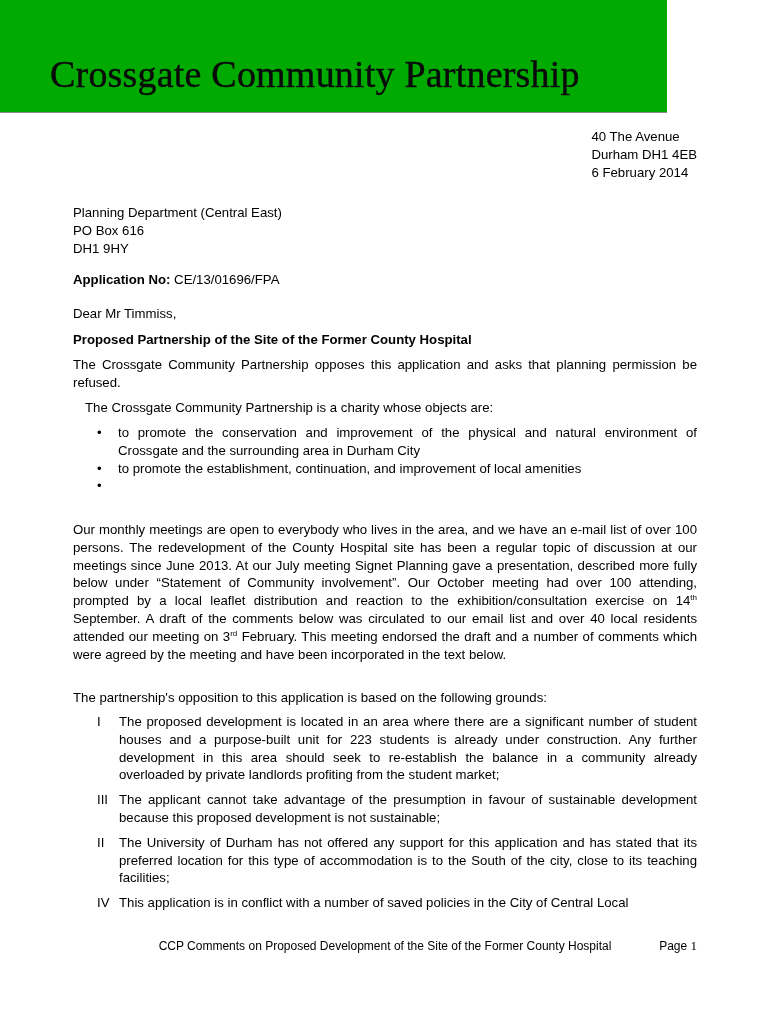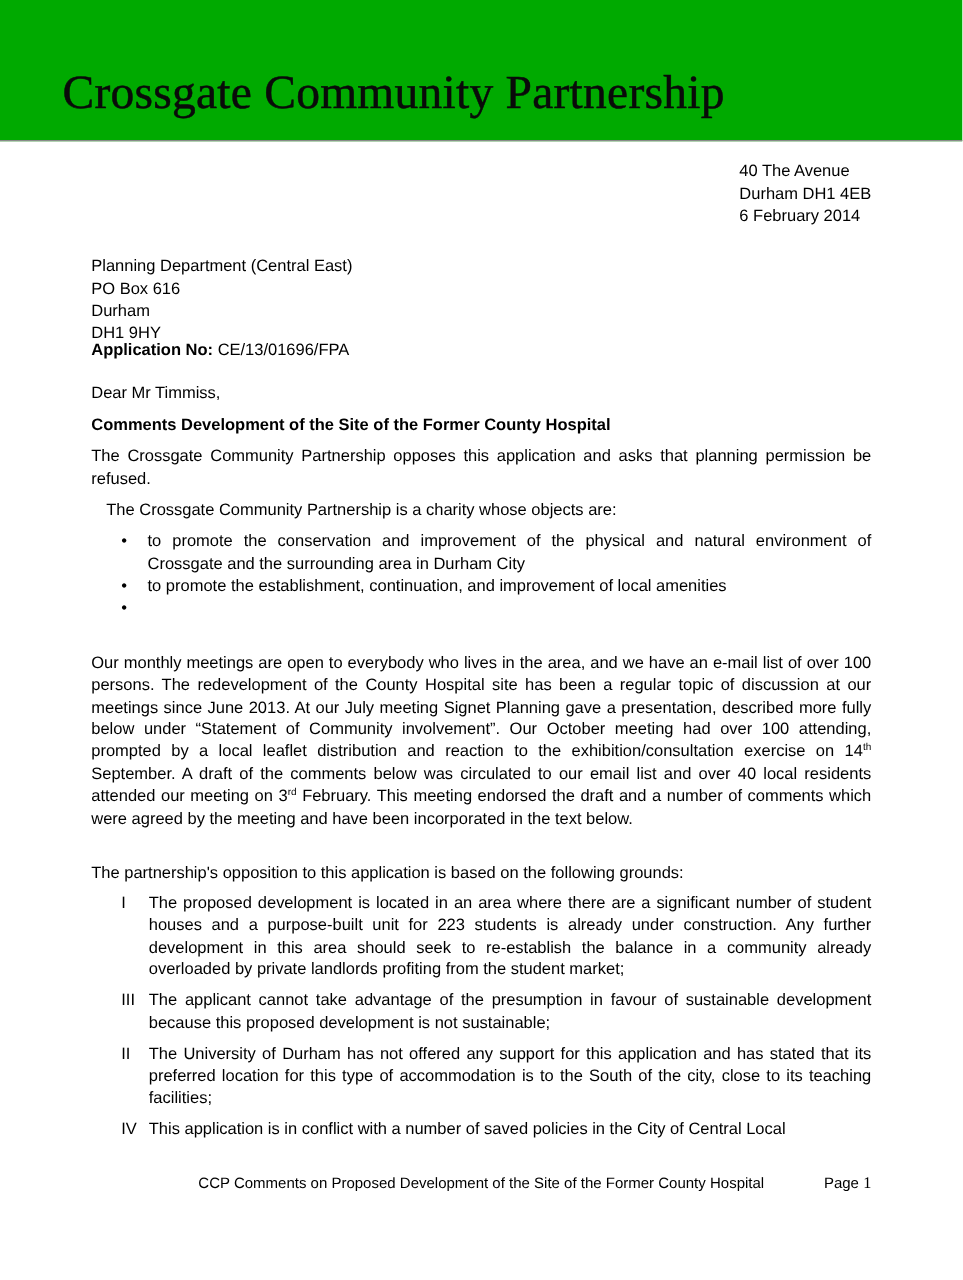--- a/index.html
+++ b/index.html
@@ -1,18 +1,18 @@
 <!DOCTYPE html>
 <html><head>
 <meta charset="utf-8">
 <style>
   html, body { margin: 0; padding: 0; background: #ffffff; }
   body { width: 770px; height: 1024px; position: relative; overflow: hidden;
          font-family: "Liberation Sans", sans-serif; color: #000; }
-  .banner { position: absolute; left: 0; top: 0; width: 770px; height: 112px;
+  .banner { position: absolute; left: 0; top: 0; width: 667px; height: 112px;
             background: #00aa00; border-bottom: 1px solid #8a8a8a; }
   .banner-title { position: absolute; left: 50px; top: 52px; margin: 0;
                   font-family: "Liberation Serif", serif; font-size: 38px;
                   font-weight: normal; letter-spacing: 0.2px; color: #0a0a0a;
                   -webkit-text-stroke: 0.4px #0a0a0a; }
   .content { position: absolute; left: 73px; width: 624px; font-size: 13.2px; line-height: 17.8px; }
   .addr { position: absolute; right: 73px; top: 128px; text-align: left;
           font-size: 13.2px; line-height: 17.8px; }
   .addr div, .recip div { white-space: nowrap; }
   .recip { top: 181px; margin-top: 23px; }
@@ -43,32 +43,31 @@
 
 <div class="addr">
   <div>40 The Avenue</div>
   <div>Durham DH1 4EB</div>
   <div>6 February 2014</div>
 </div>
 
 <div class="content recip">
   <div>Planning Department (Central East)</div>
   <div>PO Box 616</div>
-  <div>Durham</div>
   <div>DH1 9HY</div>
 </div>
 
 <div class="content appno">
   <b>Application No:</b>
   <span>CE/13/01696/FPA</span>
 </div>
 
 <div class="content salut">Dear Mr Timmiss,</div>
 
-<div class="content subject">Comments Development of the Site of the Former County Hospital</div>
+<div class="content subject">Proposed Partnership of the Site of the Former County Hospital</div>
 
 <div class="content p1">The Crossgate Community Partnership opposes this application and asks that planning permission be refused.</div>
 
 <div class="content p2">The Crossgate Community Partnership is a charity whose objects are:</div>
 
 <ul class="content bullets">
   <li>
     <span class="dot">•</span>
     <span>to promote the conservation and improvement of the physical and natural environment of Crossgate and the surrounding area in Durham City</span>
   </li>

